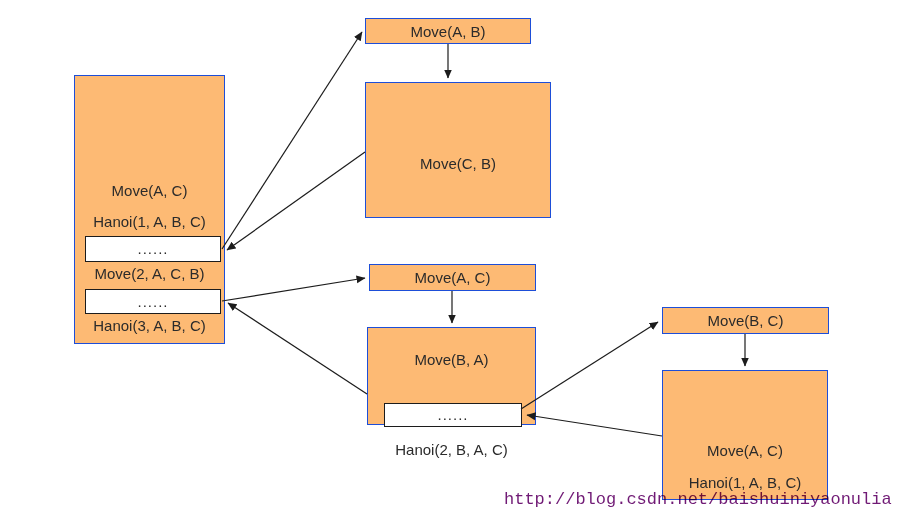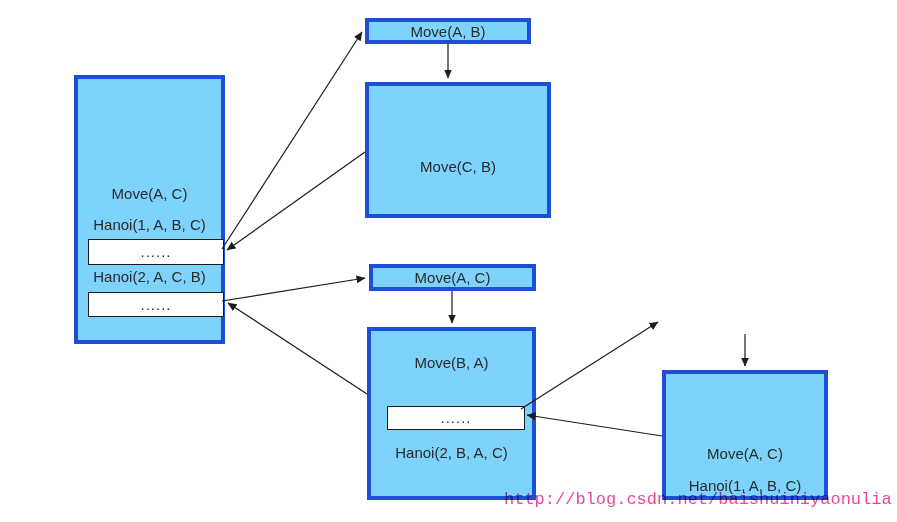--- a/index.html
+++ b/index.html
@@ -11,22 +11,22 @@
     position: relative;
     width: 897px;
     height: 522px;
     background: #ffffff;
     font-family: "Liberation Sans", "DejaVu Sans", sans-serif;
     color: #2b2b2b;
     overflow: hidden;
   }
   .box {
     position: absolute;
-    border: 4px solid #1d4ed8;
-    background: #7dd3fc;
+    border: 1px solid #1d4ed8;
+    background: #fdba74;
     box-sizing: border-box;
   }
   .header-box {
     display: flex;
     align-items: center;
     justify-content: center;
     font-size: 15px;
   }
   .txt {
     position: absolute;
@@ -73,40 +73,44 @@
 </style>
 </head>
 <body>
 
 <div class="stage">
 
   <div class="box" style="left:74px; top:75px; width:151px; height:269px;">
     <div class="txt" style="top:104px;">Move(A, C)</div>
     <div class="txt" style="top:135px;">Hanoi(1, A, B, C)</div>
     <div class="dots-box" style="left:10px; top:160px; width:136px; height:26px; line-height:24px;">......</div>
-    <div class="txt" style="top:187px;">Hanoi(2, A, C, B)</div>
+    <div class="txt" style="top:187px;">Move(2, A, C, B)</div>
     <div class="dots-box" style="left:10px; top:213px; width:136px; height:25px; line-height:23px;">......</div>
+    <div class="txt" style="top:239px;">Hanoi(3, A, B, C)</div>
   </div>
 
   <div class="box header-box" style="left:365px; top:18px; width:166px; height:26px;">
     <span>Move(A, B)</span>
   </div>
   <div class="box" style="left:365px; top:82px; width:186px; height:136px;">
     <div class="txt" style="top:70px;">Move(C, B)</div>
   </div>
 
   <div class="box header-box" style="left:369px; top:264px; width:167px; height:27px;">
     <span>Move(A, C)</span>
   </div>
-  <div class="box" style="left:367px; top:327px; width:169px; height:173px;">
+  <div class="box" style="left:367px; top:327px; width:169px; height:98px;">
     <div class="txt" style="top:21px;">Move(B, A)</div>
     <div class="dots-box" style="left:16px; top:75px; width:138px; height:24px; line-height:22px;">......</div>
     <div class="txt" style="top:111px;">Hanoi(2, B, A, C)</div>
   </div>
 
+  <div class="box header-box" style="left:662px; top:307px; width:167px; height:27px;">
+    <span>Move(B, C)</span>
+  </div>
   <div class="box" style="left:662px; top:370px; width:166px; height:130px;">
     <div class="txt" style="top:69px;">Move(A, C)</div>
     <div class="txt" style="top:101px;">Hanoi(1, A, B, C)</div>
   </div>
 
   <svg class="arrows">
     <defs>
       <marker id="ah" markerUnits="userSpaceOnUse" markerWidth="12" markerHeight="10" refX="8.5" refY="5" orient="auto">
         <path d="M0,1 L9,5 L0,9 z" fill="#1c1c1c"></path>
       </marker>
@@ -124,15 +128,15 @@
 
     <line x1="452" y1="291" x2="452" y2="323" marker-end="url(#ah)"></line>
 
     <line x1="521" y1="409" x2="658" y2="322" marker-end="url(#ah)"></line>
 
     <line x1="662" y1="436" x2="527" y2="415" marker-end="url(#ah)"></line>
 
     <line x1="745" y1="334" x2="745" y2="366" marker-end="url(#ah)"></line>
   </svg>
 
-  <div class="watermark" style="color:#ec4899;">http://blog.csdn.net/baishuiniyaonulia</div>
+  <div class="watermark" style="color:#701a75;">http://blog.csdn.net/baishuiniyaonulia</div>
 
 </div>
 
 </body></html>

